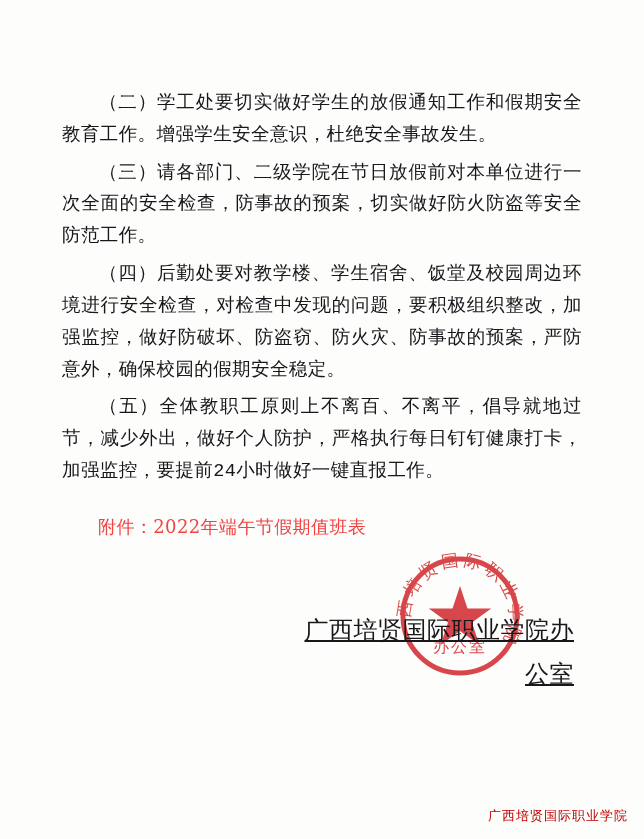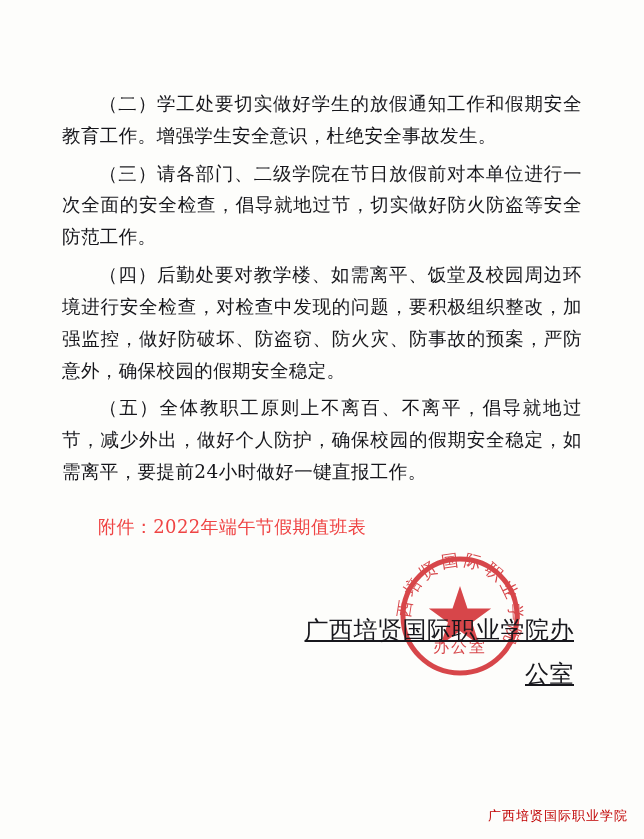--- a/index.html
+++ b/index.html
@@ -19,20 +19,21 @@
     position: relative;
     width: 644px;
     height: 839px;
     background: #fdfdfb;
   }
   #doc-body {
     position: absolute;
     left: 62px;
     top: 88px;
     width: 520px;
+    font-family: Liberation Mono, monospace;
   }
   .para {
     font-size: 18.5px;
     line-height: 1.72;
     letter-spacing: 0.4px;
     text-align: justify;
     text-justify: inter-ideograph;
     margin: 0 0 6px 0;
     text-indent: 2em;
     color: #17171c;
@@ -91,23 +92,23 @@
     font-family: "DejaVu Sans", "Liberation Sans", sans-serif;
   }
 </style>
 </head>
 <body>
 
 <div id="page">
 
   <div id="doc-body">
     <p class="para">（二）学工处要切实做好学生的放假通知工作和假期安全教育工作。增强学生安全意识，杜绝安全事故发生。</p>
-    <p class="para">（三）请各部门、二级学院在节日放假前对本单位进行一次全面的安全检查，倡导就地过节，切实做好防火防盗等安全防范工作。</p>
-    <p class="para">（四）后勤处要对教学楼、如需离平、饭堂及校园周边环境进行安全检查，对检查中发现的问题，要积极组织整改，加强监控，做好防破坏、防盗窃、防火灾、防事故的预案，严防意外，确保校园的假期安全稳定。</p>
-    <p class="para">（五）全体教职工原则上不离百、不离平，倡导就地过节，减少外出，做好个人防护，确保校园的假期安全稳定，如需离平，要提前24小时做好一键直报工作。</p>
+    <p class="para">（三）请各部门、二级学院在节日放假前对本单位进行一次全面的安全检查，防事故的预案，切实做好防火防盗等安全防范工作。</p>
+    <p class="para">（四）后勤处要对教学楼、学生宿舍、饭堂及校园周边环境进行安全检查，对检查中发现的问题，要积极组织整改，加强监控，做好防破坏、防盗窃、防火灾、防事故的预案，严防意外，确保校园的假期安全稳定。</p>
+    <p class="para">（五）全体教职工原则上不离百、不离平，倡导就地过节，减少外出，做好个人防护，严格执行每日钉钉健康打卡，加强监控，要提前24小时做好一键直报工作。</p>
   </div>
 
   <div id="attachment">附件：2022年端午节假期值班表</div>
 
   <div id="seal">
     <svg viewBox="0 0 136 136" xmlns="http://www.w3.org/2000/svg">
       <defs>
         <path id="sealArc" d="M 68,68 m -50,0 a 50,50 0 1,1 100,0 a 50,50 0 1,1 -100,0"></path>
       </defs>
       <circle cx="68" cy="68" r="57" fill="none" stroke="#cf1f24" stroke-width="5"></circle>

